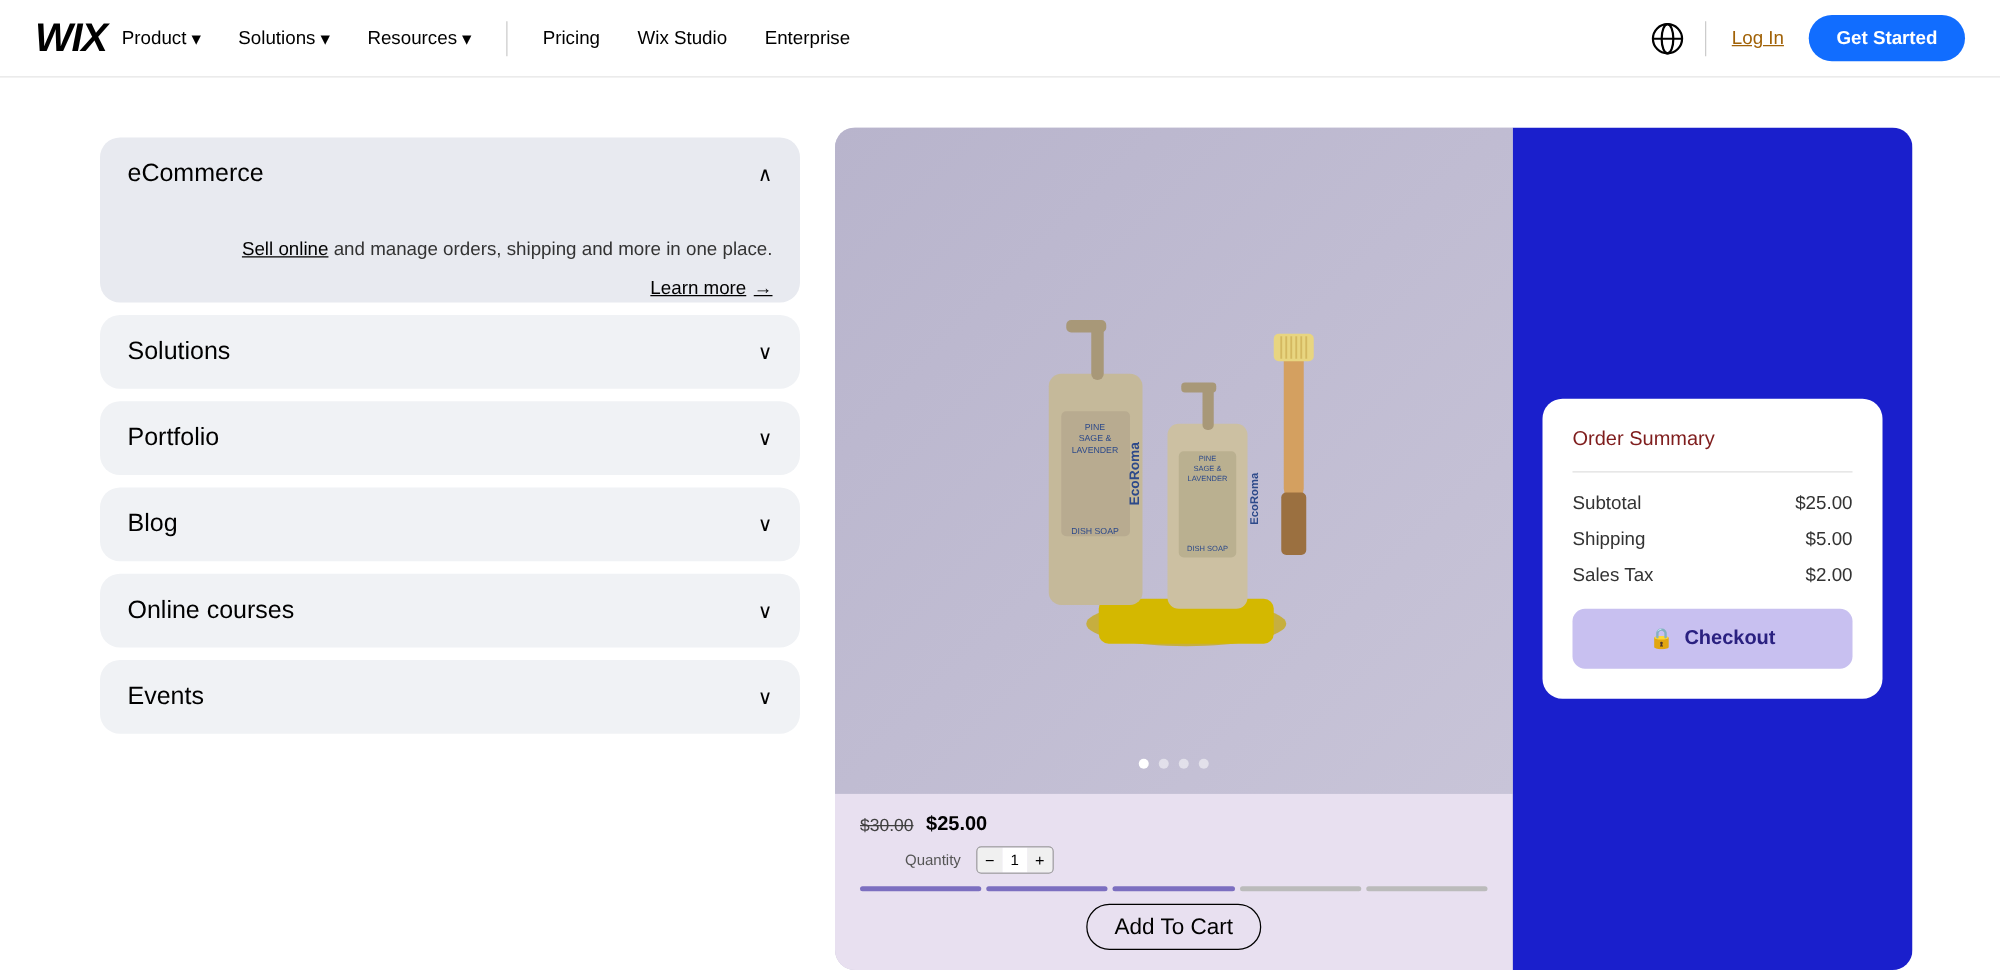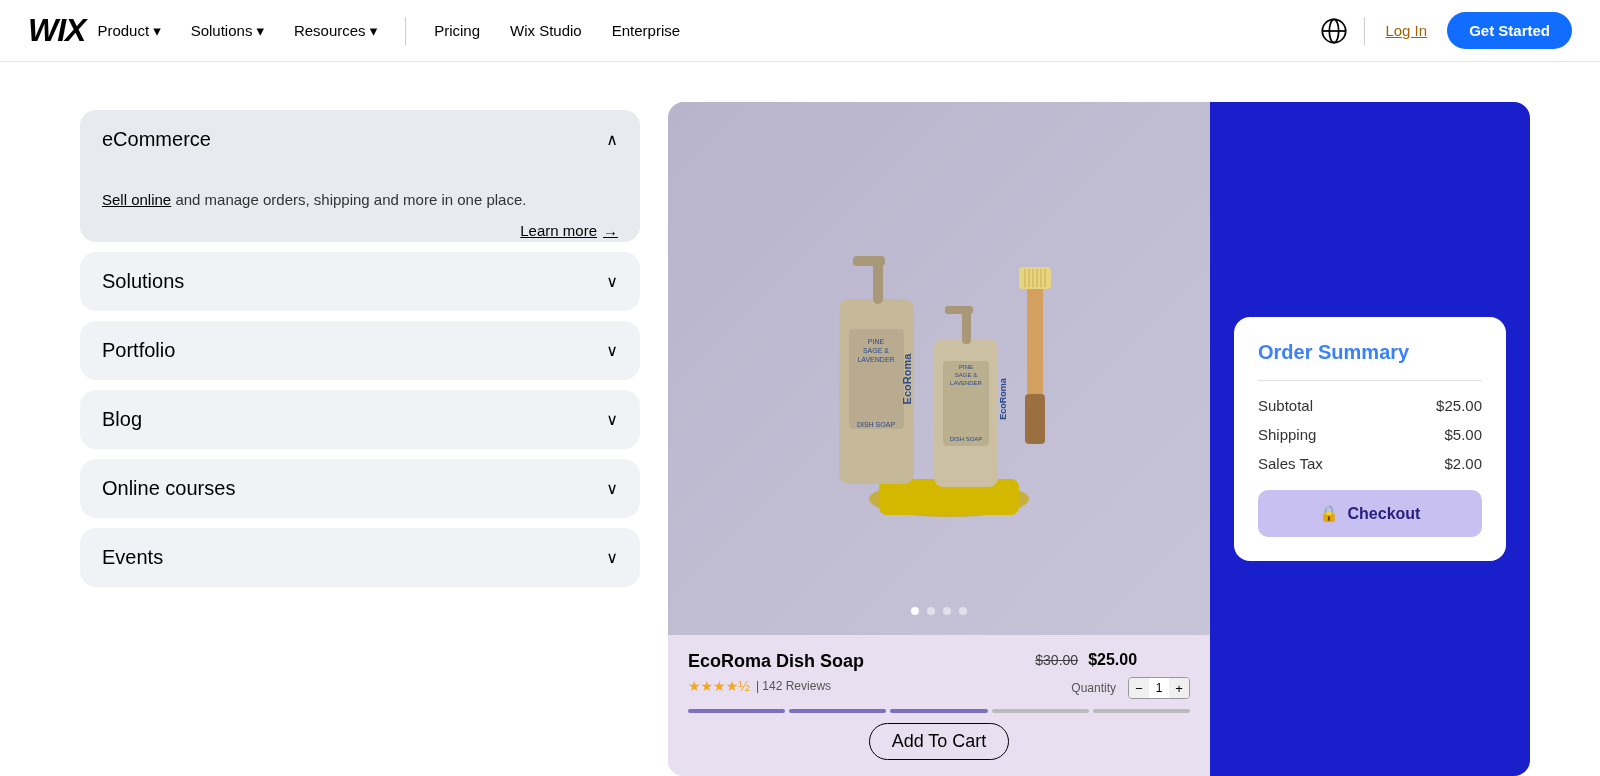--- a/index.html
+++ b/index.html
@@ -118,20 +118,21 @@
     .accordion {
       display: flex;
       flex-direction: column;
       gap: 10px;
       margin-top: 8px;
     }
     .accordion-item {
       background: #f0f2f5;
       border-radius: 16px;
       overflow: hidden;
+      text-align: right;
     }
     .accordion-item.open {
       background: #e8eaf0;
     }
     .accordion-header {
       display: flex;
       align-items: center;
       justify-content: space-between;
       padding: 18px 22px;
       cursor: pointer;
@@ -316,23 +317,23 @@
       align-items: center;
       justify-content: center;
     }
     .order-card {
       background: #fff;
       border-radius: 16px;
       padding: 24px;
       width: 100%;
     }
     .order-title {
-      font-size: 20px;
-      font-weight: 700;
-      color: #3b82f6;
+      font-size: 16px;
+      font-weight: 400;
+      color: #7f1d1d;
       margin-bottom: 16px;
       padding-bottom: 16px;
       border-bottom: 1px solid #e0e0e0;
     }
     .order-row {
       display: flex;
       justify-content: space-between;
       font-size: 15px;
       color: #333;
       margin-bottom: 12px;
@@ -527,27 +528,20 @@
         <div class="dot-indicators" style="position:absolute;bottom:10px;left:50%;transform:translateX(-50%);display:flex;gap:8px;">
           <div class="dot active"></div>
           <div class="dot"></div>
           <div class="dot"></div>
           <div class="dot"></div>
         </div>
       </div>
 
       <div class="product-info-bar">
         <div style="display:flex;justify-content:space-between;align-items:flex-start;">
-          <div>
-            <div class="product-name">EcoRoma Dish Soap</div>
-            <div class="stars-row">
-              <span class="stars">★★★★½</span>
-              <span class="reviews">| 142 Reviews</span>
-            </div>
-          </div>
           <div style="text-align:right;">
             <div class="product-price-row">
               <span class="price-old">$30.00</span>
               <span class="price-new">$25.00</span>
             </div>
             <div class="quantity-row">
               <span class="quantity-label">Quantity</span>
               <div class="quantity-ctrl" style="margin-left:12px;">
                 <button class="qty-btn">−</button>
                 <div class="qty-val">1</div>

